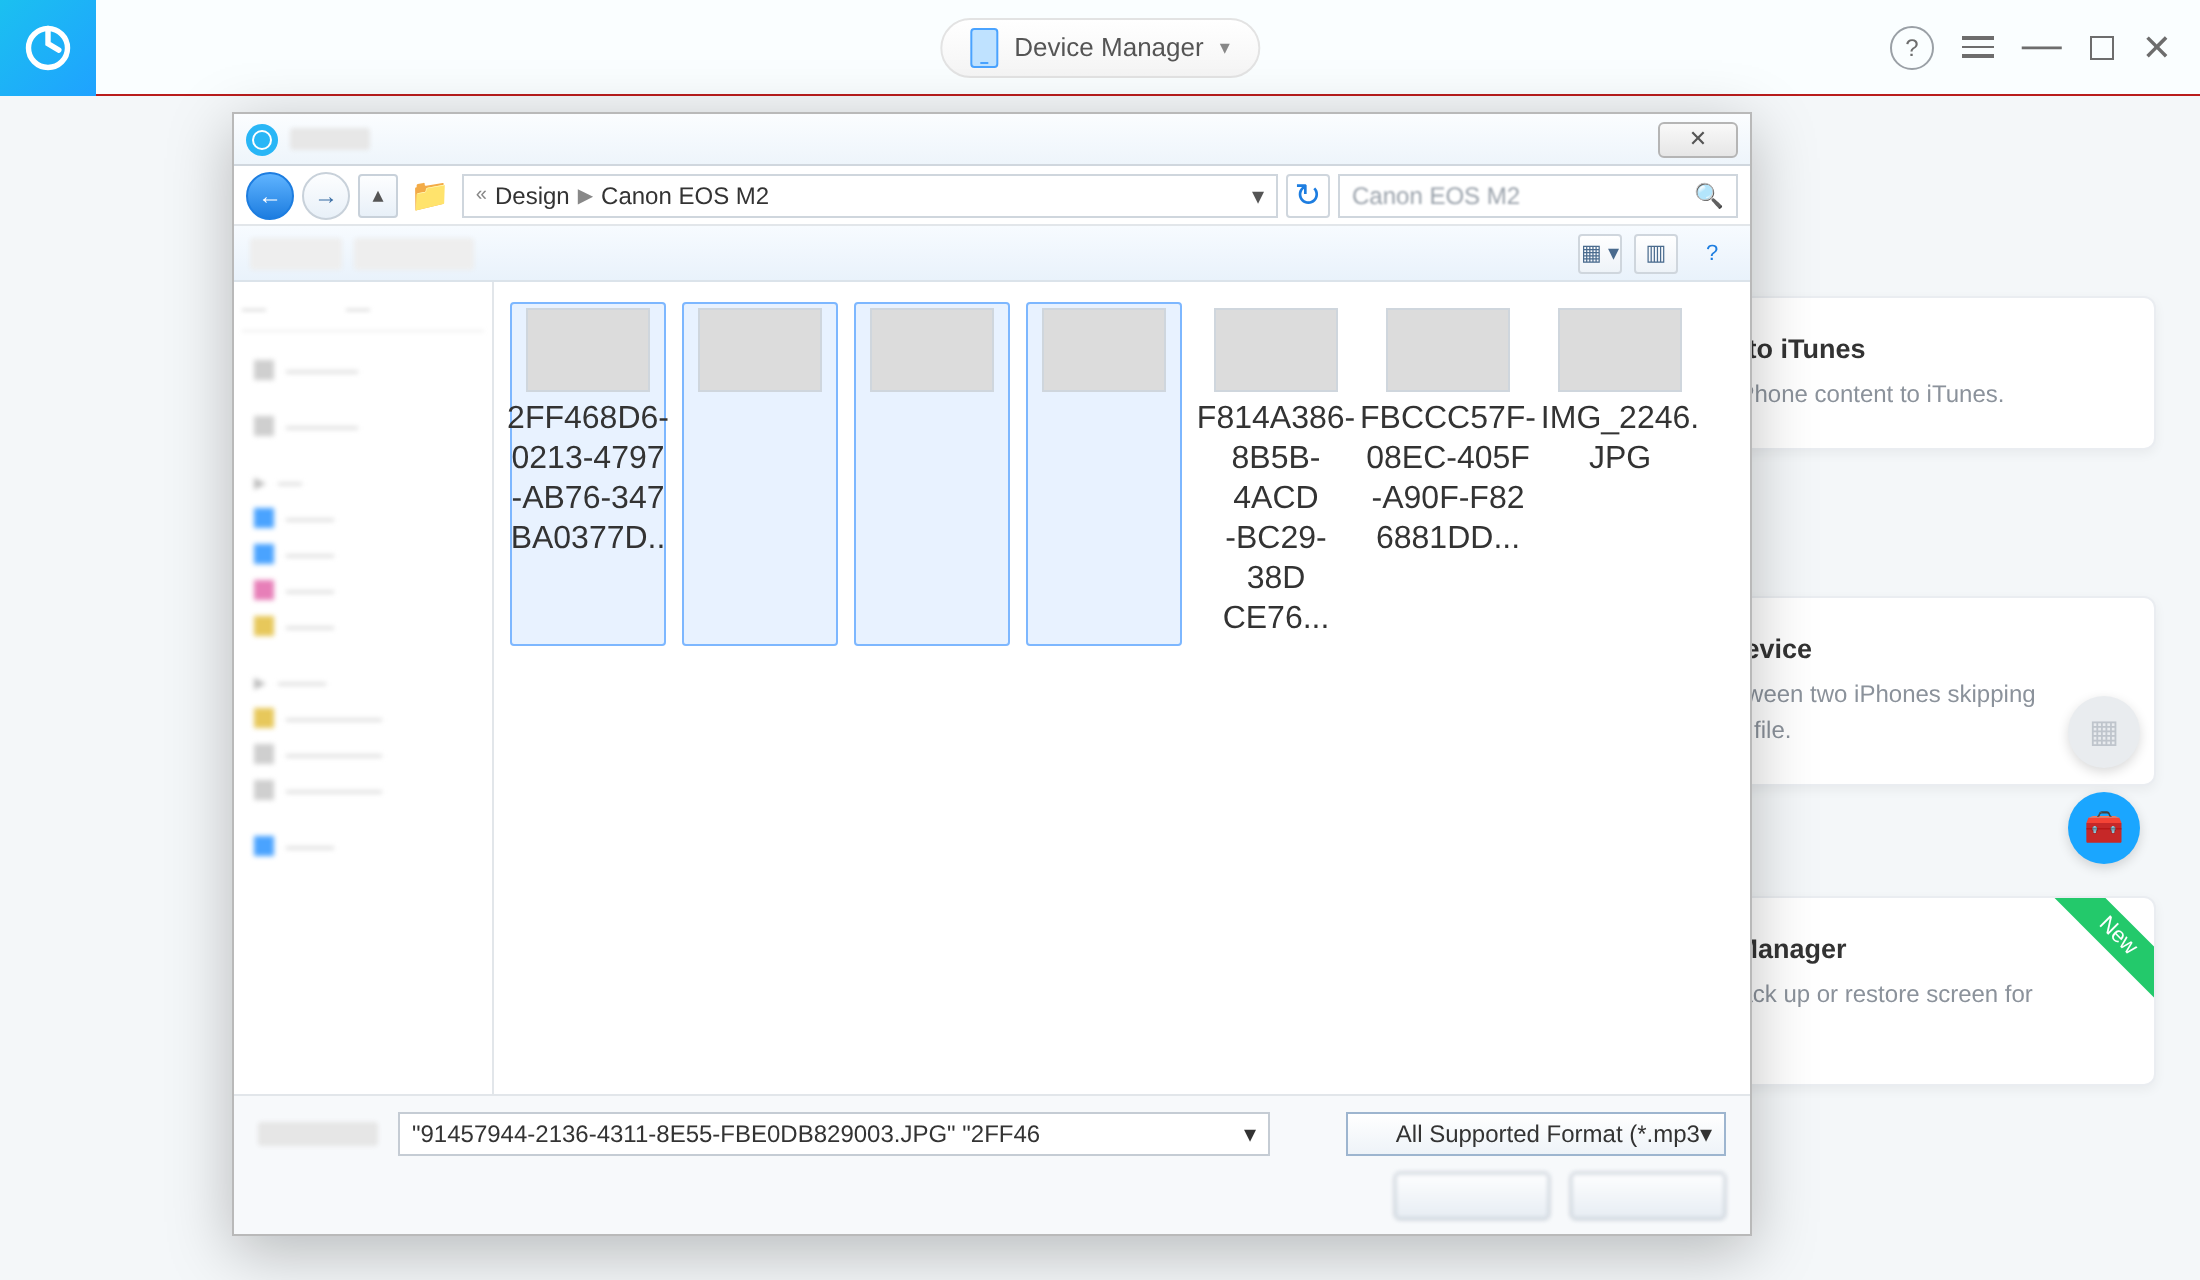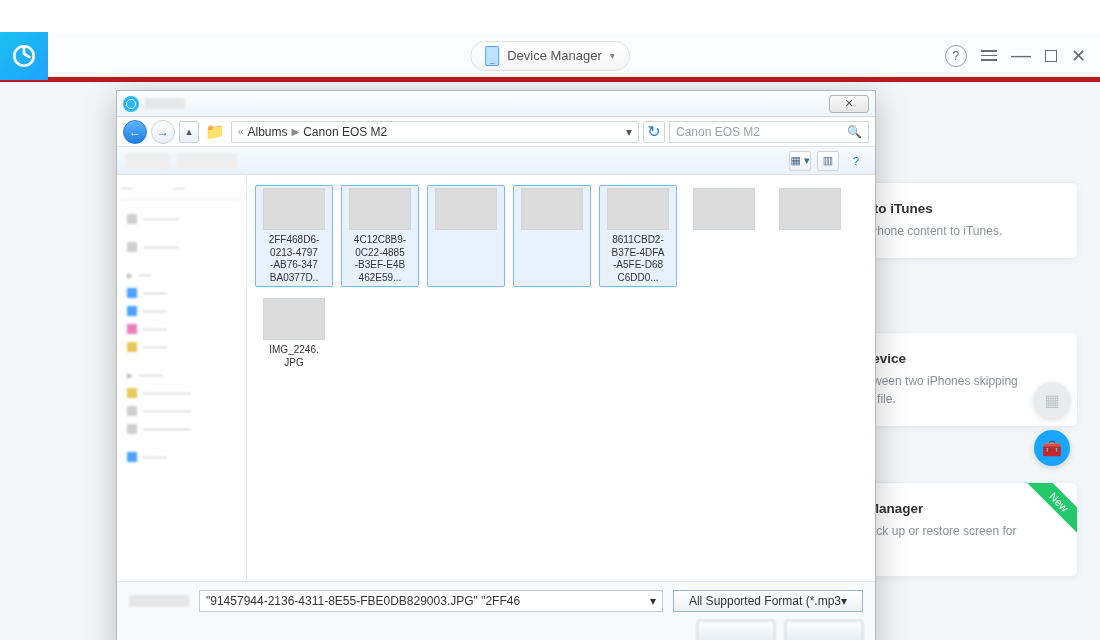--- a/index.html
+++ b/index.html
@@ -1,21 +1,21 @@
 <!DOCTYPE html>
 <html><head>
 <meta charset="utf-8">
 <style>
   * { box-sizing: border-box; margin: 0; padding: 0; font-family: "Segoe UI", Tahoma, Arial, sans-serif; }
   html,body { width:1100px; height:640px; background:#fff; overflow:hidden; }
 
   
   .app-bar {
     height:48px; display:flex; align-items:center; position:relative; z-index:1;
-    border-bottom:5px solid #b91c1c; background:#fafeff;margin-top:34px;
+    border-bottom:1px solid #b91c1c; background:#fafeff;
   }
   .app-logo {
     width:48px;height:48px;display:flex;align-items:center;justify-content:center;
     background:linear-gradient(135deg,#1bc0f0,#1fa2ff);
   }
   .app-logo svg{width:26px;height:26px;}
   .app-title-pill{
     position:absolute; left:50%; transform:translateX(-50%);
     display:flex;align-items:center;gap:8px;
     padding:4px 14px; border:1px solid #e3e3e3; border-radius:16px;
@@ -85,41 +85,41 @@
   .dlg-main{flex:1;display:flex;min-height:0;}
   .tree{width:130px;border-right:1px solid #e2e6ea;padding:6px 4px;font-size:12px;color:#bdbdbd;display:flex;flex-direction:column;gap:4px;overflow:hidden;}
   .tree .hdr{display:flex;gap:40px;color:#c9c9c9;padding-bottom:4px;border-bottom:1px solid #eee;filter:blur(1px);}
   .tree .grp{margin-top:6px;}
   .tree .row{display:flex;align-items:center;gap:6px;padding:2px 0 2px 6px;filter:blur(1.2px);}
   .tree .sq{width:10px;height:10px;}
   .c-blue{background:#4aa3ff;} .c-yel{background:#e7c85b;} .c-pink{background:#e77fb8;} .c-grey{background:#cfcfcf;}
 
   .files{flex:1;padding:10px 8px;overflow:auto;}
   .grid{display:flex;flex-wrap:wrap;gap:8px;}
-  .thumb{width:78px;display:flex;flex-direction:column;align-items:center;font-size:10px;color:#333;text-align:center;line-height:1.25;border:1px solid transparent;padding:2px;border-radius:2px;}
+  .thumb{width:78px;display:flex;flex-direction:column;align-items:center;font-size:16px;color:#333;text-align:center;line-height:1.25;border:1px solid transparent;padding:2px;border-radius:2px;}
   .thumb.sel{border-color:#7db7ff;background:#e8f2ff;}
   .thumb .img{width:62px;height:42px;border:1px solid #cfd6dd;background:#dcdcdc;margin-bottom:4px;display:flex;align-items:center;justify-content:center;overflow:hidden;}
   
   .p0{background:linear-gradient(90deg,#c89a4b 30%,#8b5c2a 30% 55%,#e8c67a 55%);}
   .p1{background:linear-gradient(#8fbbe6 55%,#c9c4b8 55%);}
   .p2{background:#1a2a4a;}
   .p3{background:linear-gradient(90deg,#d6d6d6 20%,#c84b4b 20% 60%,#d6d6d6 60%);}
   .p4{background:linear-gradient(90deg,#6d6d6d 30%,#3a3a3a 30% 70%,#6d6d6d 70%);}
   .p5{background:linear-gradient(135deg,#7aa83e,#d8c46a);}
   .p6{background:radial-gradient(circle at 50% 55%,#e8dfb6 30%,#2a2a2a 31%);}
   .p7{background:linear-gradient(90deg,#b27a4b,#d8a46a);}
   .p8{background:linear-gradient(#b8bfbf 55%,#7a7a72 55%);}
   .p9{background:linear-gradient(#5b8bd6 60%,#e8dfb6 60%);}
   .p10{background:linear-gradient(#6fa8ff 60%,#2a4a7a 60%);}
 
   .dlg-bottom{height:70px;border-top:1px solid #e2e6ea;background:#f7f9fb;padding:8px 12px;display:flex;flex-direction:column;gap:8px;}
   .row1{display:flex;align-items:center;gap:10px;}
   .lbl-blur{width:60px;height:12px;background:#e6e6e6;border-radius:2px;filter:blur(1px);}
   .fn-field{flex:1;height:22px;border:1px solid #c5ccd4;background:#fff;font-size:12px;padding:0 6px;display:flex;align-items:center;justify-content:space-between;color:#333;}
-  .combo{width:190px;height:22px;border:1px solid #9db5cf;background:linear-gradient(#fff,#eef3f8);font-size:12px;padding:0 6px;display:flex;align-items:center;justify-content:center;color:#333;}
+  .combo{width:190px;height:22px;border:1px solid #9db5cf;background:linear-gradient(#fff,#eef3f8);font-size:12px;padding:0 6px;display:flex;align-items:center;justify-content:flex-end;color:#333;margin-left:28px;}
   .row2{display:flex;justify-content:flex-end;gap:10px;}
   .dlg-btn{width:78px;height:24px;border:1px solid #b9c2cc;border-radius:3px;background:linear-gradient(#fdfeff,#e7edf3);filter:blur(1px);}
 </style>
 </head>
 <body>
 
 <div class="app-bar">
   <div class="app-logo">
     <svg viewBox="0 0 24 24">
         <circle cx="12" cy="12" r="9" fill="none" stroke="#fff" stroke-width="2.5"></circle>
@@ -189,21 +189,21 @@
       <div class="close-btn">✕</div>
     </div>
 
     <div class="dlg-nav">
       <div class="navbtn back">←</div>
       <div class="navbtn">→</div>
       <div class="upbtn">▴</div>
       <span class="folder-ic">📁</span>
       <div class="crumbs">
         <span class="sep">«</span>
-        <span>Albums</span>
+        <span>Design</span>
         <span class="sep">▶</span>
         <span>Canon EOS M2</span>
         <span class="dd">▾</span>
       </div>
       <div class="refresh">↻</div>
       <div class="searchbox">
         <span style="filter:blur(.4px);">Canon EOS M2</span>
         <span class="mag">🔍</span>
       </div>
     </div>
@@ -283,38 +283,35 @@
         </div>
       </div>
 
       <div class="files">
         <div class="grid" id="grid">
             <div class="thumb sel">
               <div class="img p0"></div>
               <div>2FF468D6-<br>0213-4797<br>-AB76-347<br>BA0377D..</div>
             </div>
             <div class="thumb sel">
-              <div class="img p1"></div>
-              <div>4C12C8B9-<br>0C22-4885<br>-B3EF-E4B<br>462E59...</div>
-            </div>
-            <div class="thumb sel">
               <div class="img p2"></div>
             </div>
             <div class="thumb sel">
               <div class="img p3"></div>
             </div>
             <div class="thumb sel">
               <div class="img p4"></div>
-              <div>8611CBD2-<br>B37E-4DFA<br>-A5FE-D68<br>C6DD0...</div>
             </div>
             <div class="thumb">
               <div class="img p8"></div>
+              <div>F814A386-<br>8B5B-4ACD<br>-BC29-38D<br>CE76...</div>
             </div>
             <div class="thumb">
               <div class="img p9"></div>
+              <div>FBCCC57F-<br>08EC-405F<br>-A90F-F82<br>6881DD...</div>
             </div>
             <div class="thumb">
               <div class="img p10"></div>
               <div>IMG_2246.<br>JPG</div>
             </div>
           </div>
       </div>
     </div>
 
     <div class="dlg-bottom">

